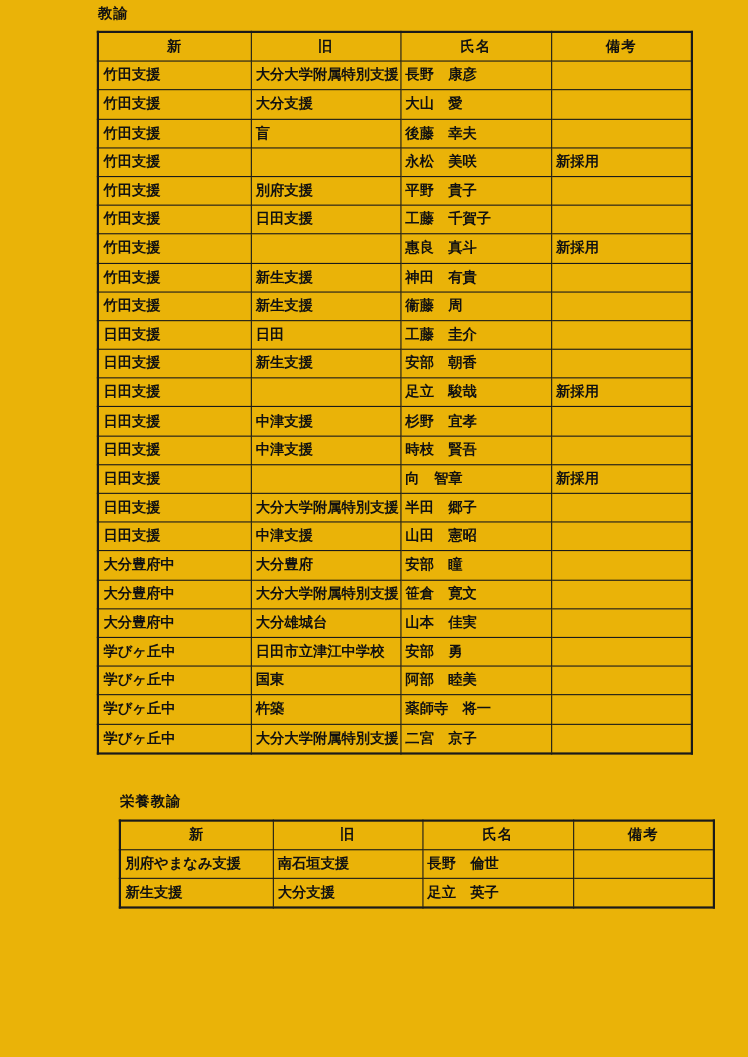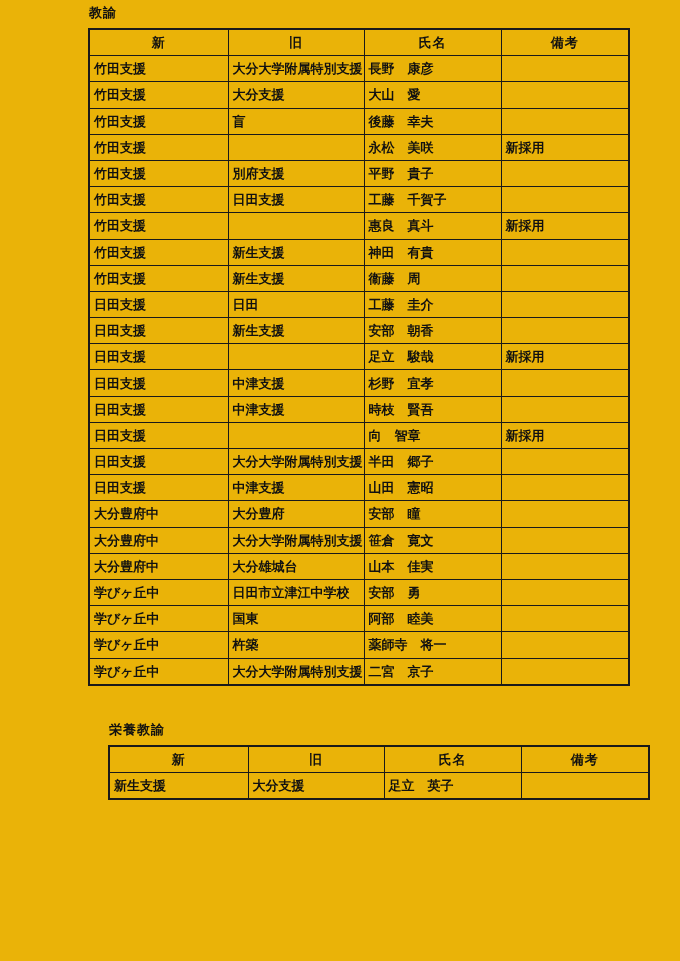--- a/index.html
+++ b/index.html
@@ -253,20 +253,26 @@
       <thead>
           <tr>
             <th>新</th>
             <th>旧</th>
             <th>氏名</th>
             <th>備考</th>
           </tr>
         </thead>
       <tbody>
           <tr>
+            <td>別府やまなみ支援</td>
+            <td>南石垣支援</td>
+            <td>長野　倫世</td>
+            <td></td>
+          </tr>
+          <tr>
             <td>新生支援</td>
             <td>大分支援</td>
             <td>足立　英子</td>
             <td></td>
           </tr>
         </tbody>
     </table>
   </div>
 
 </div>

